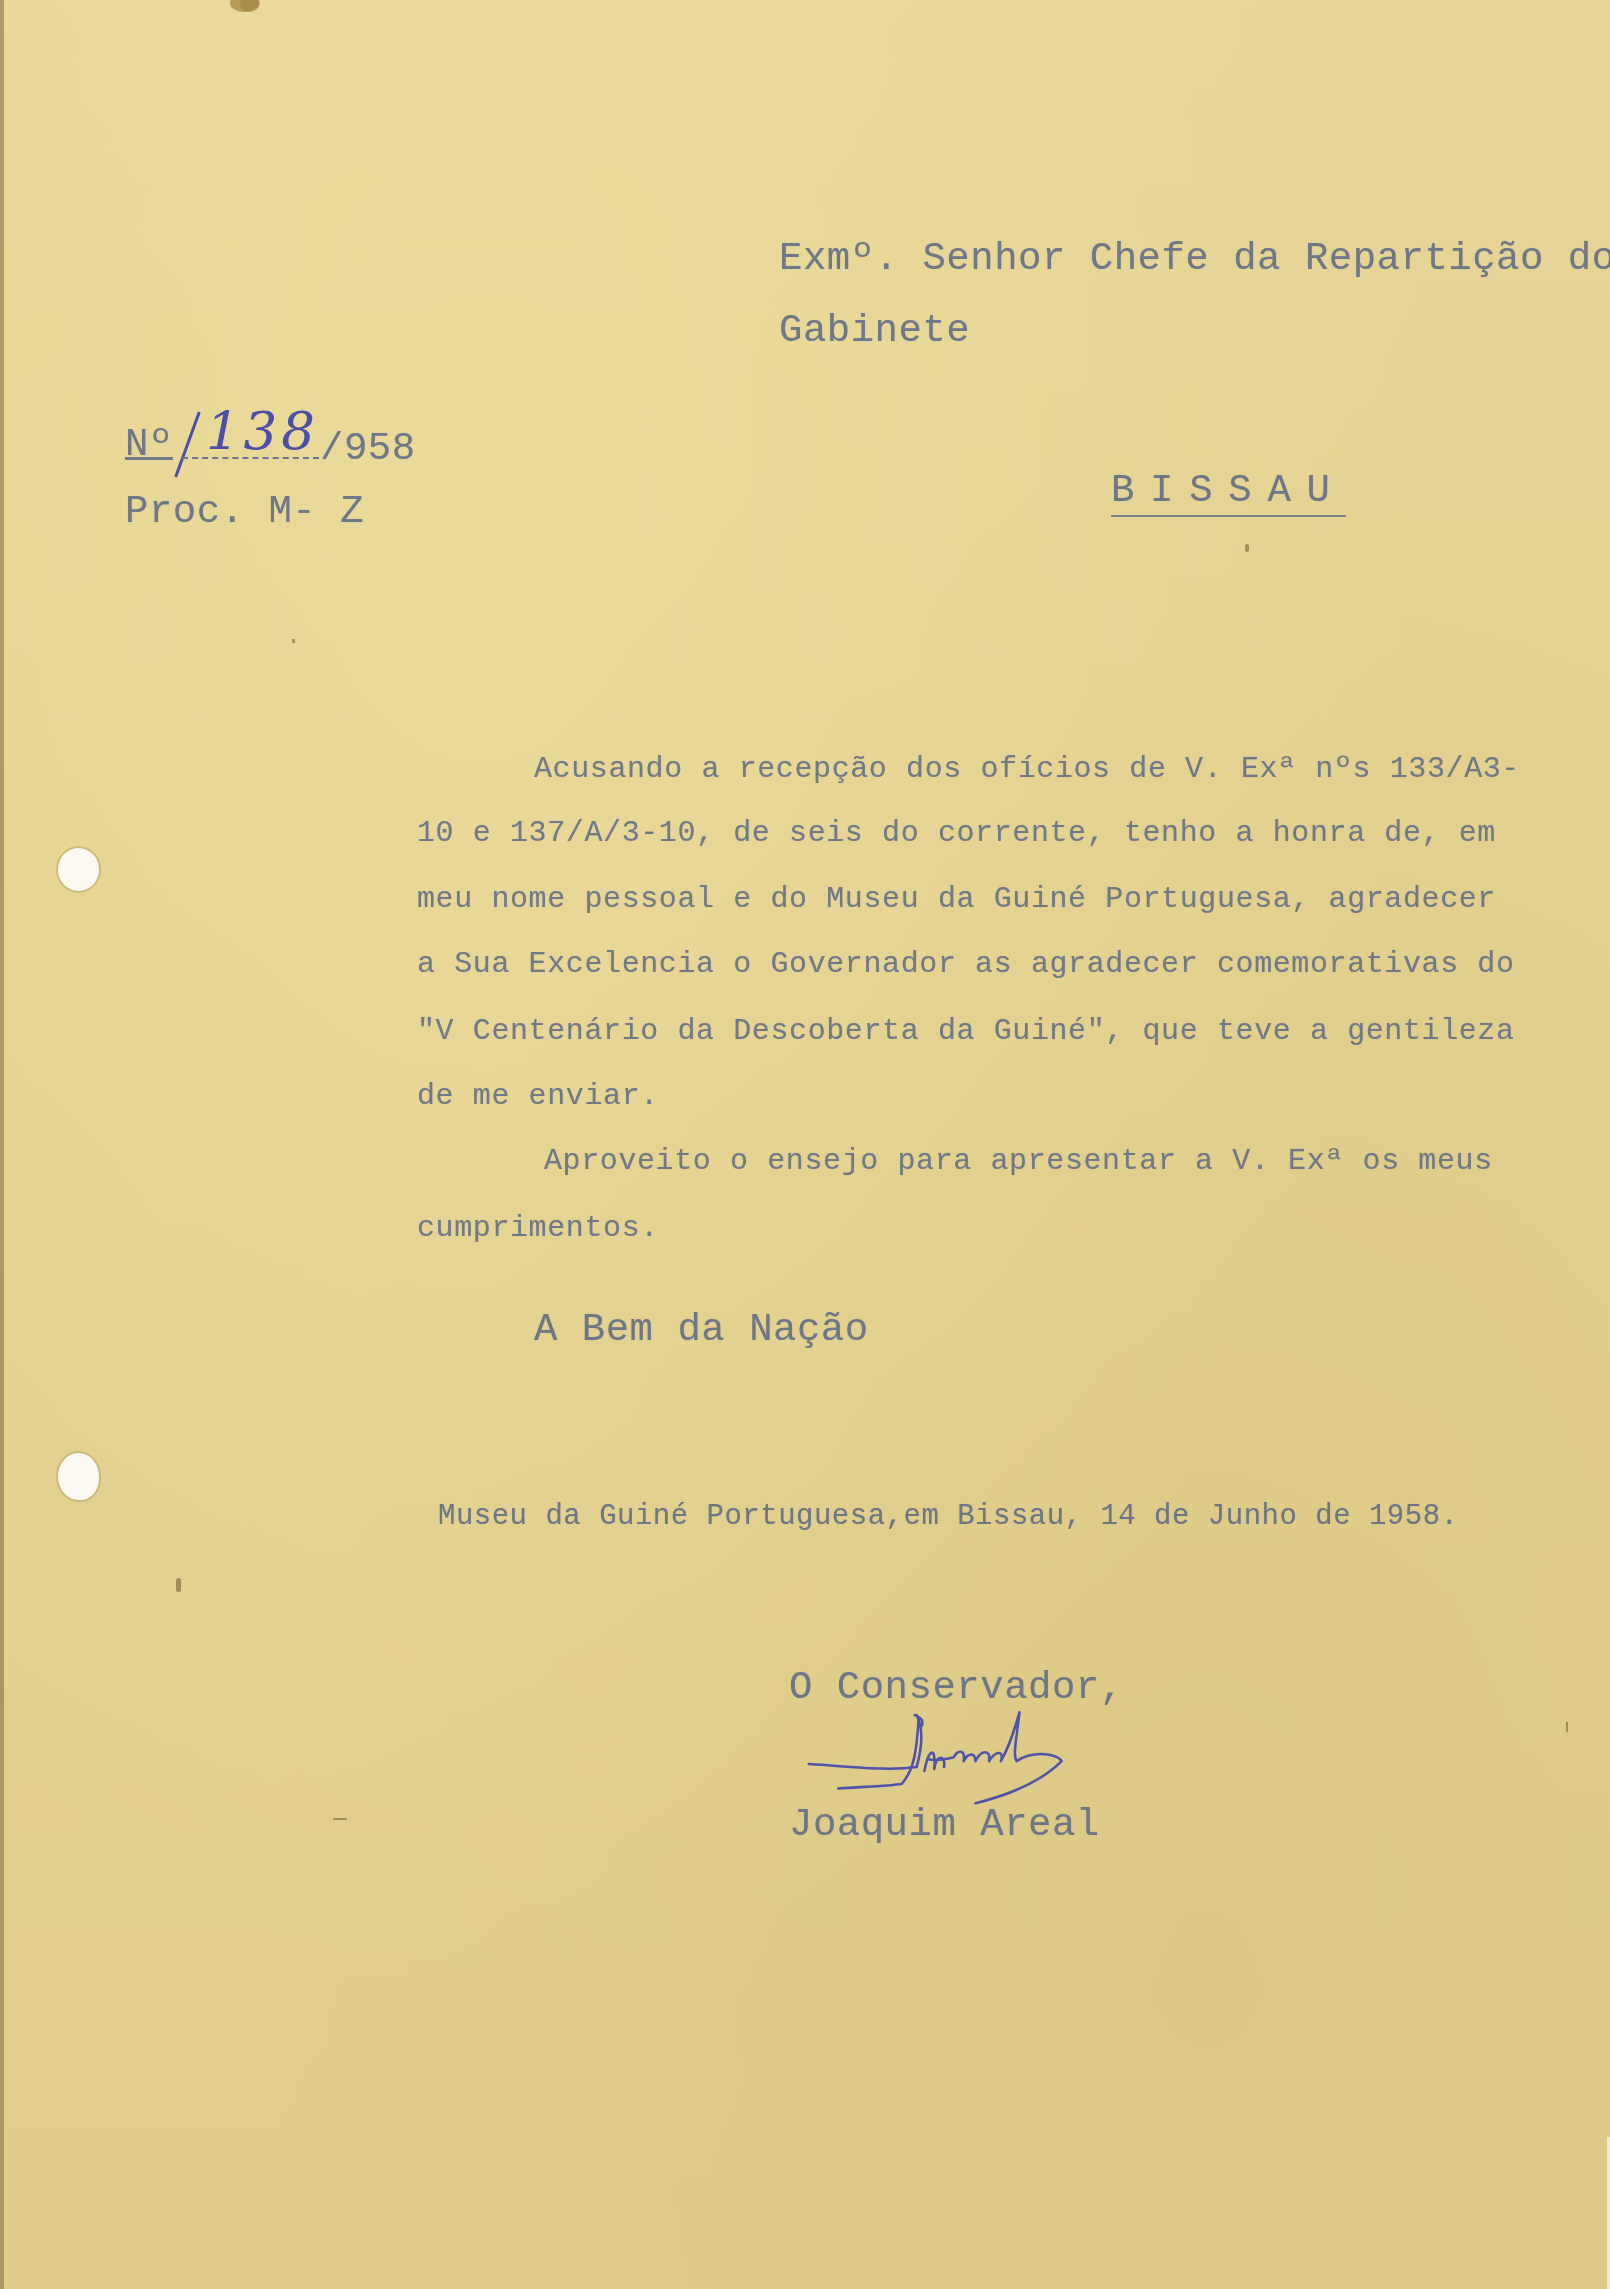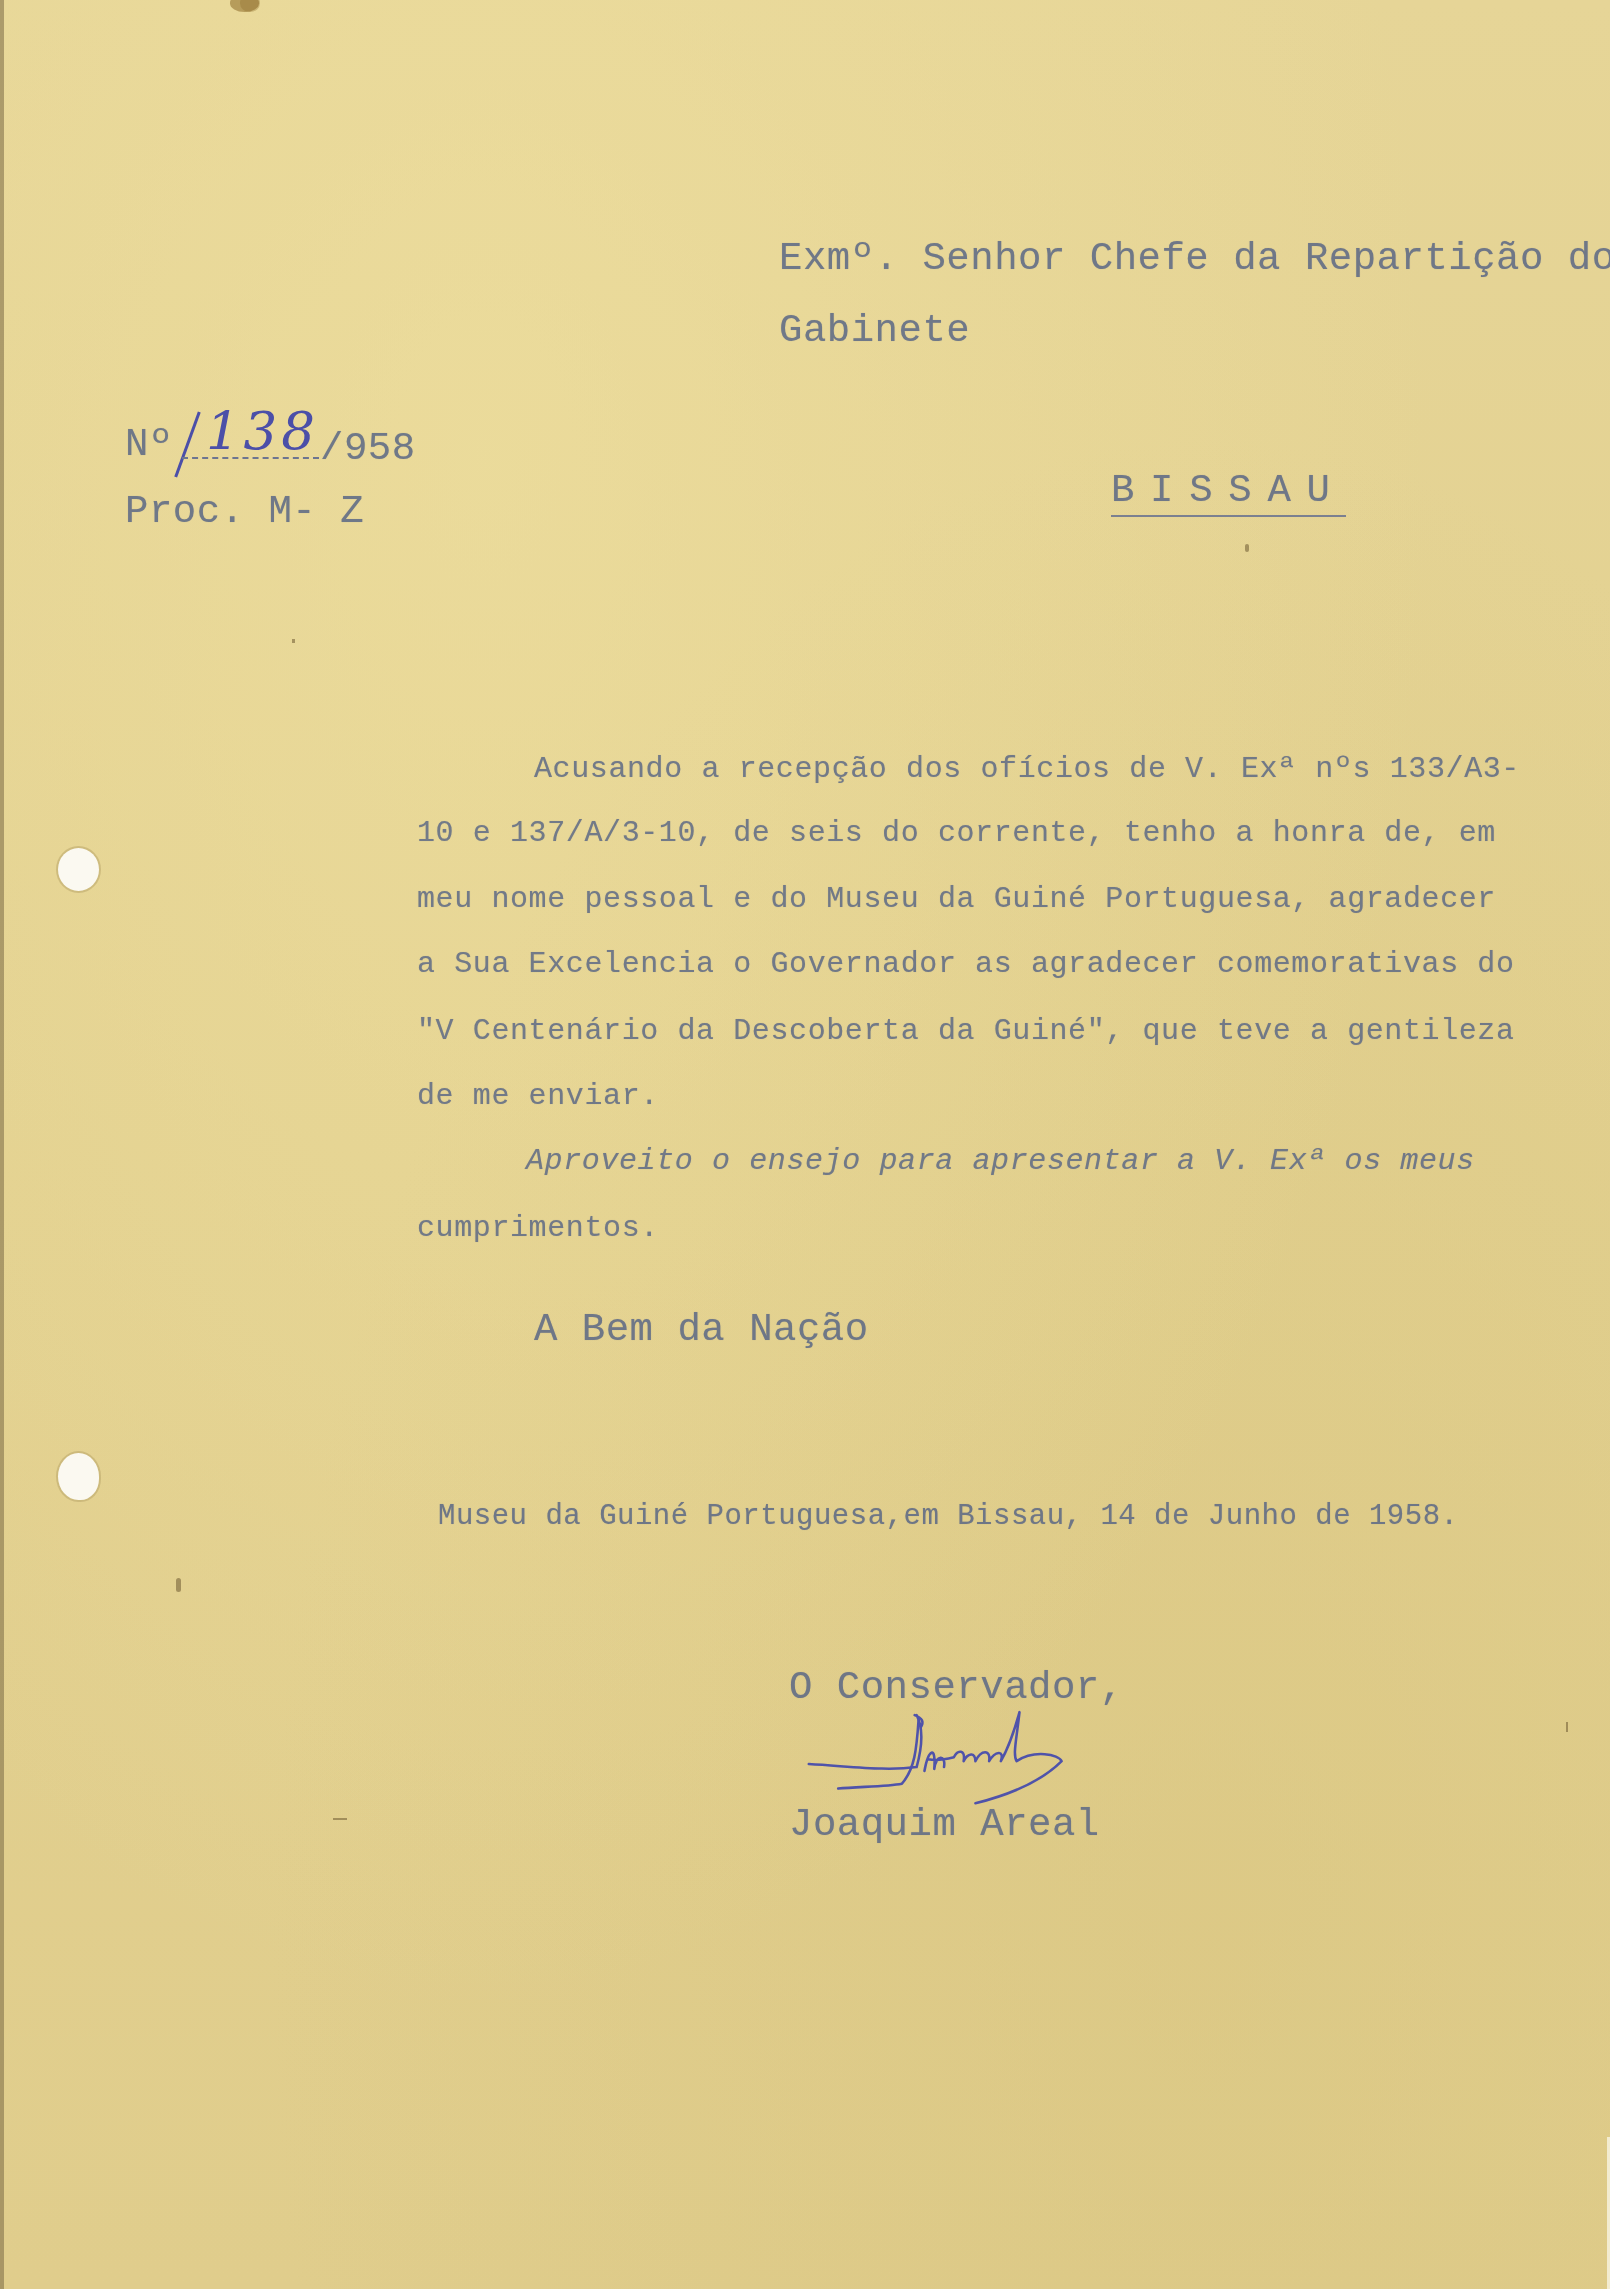--- a/index.html
+++ b/index.html
@@ -123,36 +123,36 @@
 <div class="mark" style="left:1245px; top:544px; width:3.9px; height:7.8px; border-radius:2px;"></div>
 <div class="mark" style="left:1566px; top:1722px; width:2px; height:9.8px;"></div>
 <div class="mark" style="left:333px; top:1818px; width:13.7px; height:2px;"></div>
 
 <div class="punch-hole" style="left:58px; top:848px;"></div>
 <div class="punch-hole" style="left:58px; top:1453px; height:47px; border-radius:50% 50% 45% 50%;"></div>
 
 <div class="typed" style="left:779px; top:237px;">Exmº. Senhor Chefe da Repartição do</div>
 <div class="typed" style="left:779px; top:309px;">Gabinete</div>
 
-<div class="typed" style="left:125px; top:423px;">Nº</div>
+<div class="typed" style="left:125px; top:423px;text-decoration:underline;">Nº</div>
 <div class="num-slash"></div>
 <div class="num-underline"></div>
 <div class="handwritten-num">138</div>
 <div class="typed" style="left:320px; top:427px;">/958</div>
 <div class="typed" style="left:125px; top:490px;">Proc. M- Z</div>
 
 <div class="typed bissau" style="left:1111px; top:469px;">BISSAU</div>
 
 <div class="body-line" style="left:534px; top:720px;">Acusando a recepção dos ofícios de V. Exª nºs 133/A3-</div>
 <div class="body-line" style="top:784px;">10 e 137/A/3-10, de seis do corrente, tenho a honra de, em</div>
 <div class="body-line" style="top:850px;">meu nome pessoal e do Museu da Guiné Portuguesa, agradecer</div>
 <div class="body-line" style="top:915px;">a Sua Excelencia o Governador as agradecer comemorativas do</div>
 <div class="body-line" style="top:982px;">"V Centenário da Descoberta da Guiné", que teve a gentileza</div>
 <div class="body-line" style="top:1047px;">de me enviar.</div>
-<div class="body-line" style="left:526px; top:1112px;font-style:italic;">Aproveito o ensejo para apresentar a V. Exª os meus</div>
+<div class="body-line" style="left:544px; top:1112px;">Aproveito o ensejo para apresentar a V. Exª os meus</div>
 <div class="body-line" style="top:1179px;text-align:center;">cumprimentos.</div>
 
 <div class="typed" style="left:534px; top:1308px;">A Bem da Nação</div>
 <div class="typed" style="left:438px; top:1500px; font-size:29px;">Museu da Guiné Portuguesa,em Bissau, 14 de Junho de 1958.</div>
 <div class="typed" style="left:789px; top:1666px;">O Conservador,</div>
 
 <svg class="signature" viewBox="0 0 300 120">
   <path d="M10 55 C 60 58, 90 62, 120 58 C 125 40, 128 20, 120 5 M 118 5 C 126 8, 128 12, 124 18" fill="none" stroke="#4f53aa" stroke-width="2.6" stroke-linecap="round"></path>
   <path d="M 122 10 C 120 40, 118 60, 105 75 C 90 78, 60 78, 40 80" fill="none" stroke="#4f53aa" stroke-width="2.6" stroke-linecap="round"></path>
   <path d="M 128 62 C 132 40, 140 35, 138 60 C 140 45, 150 45, 148 58 M 132 50 C 140 52, 150 50, 158 48

